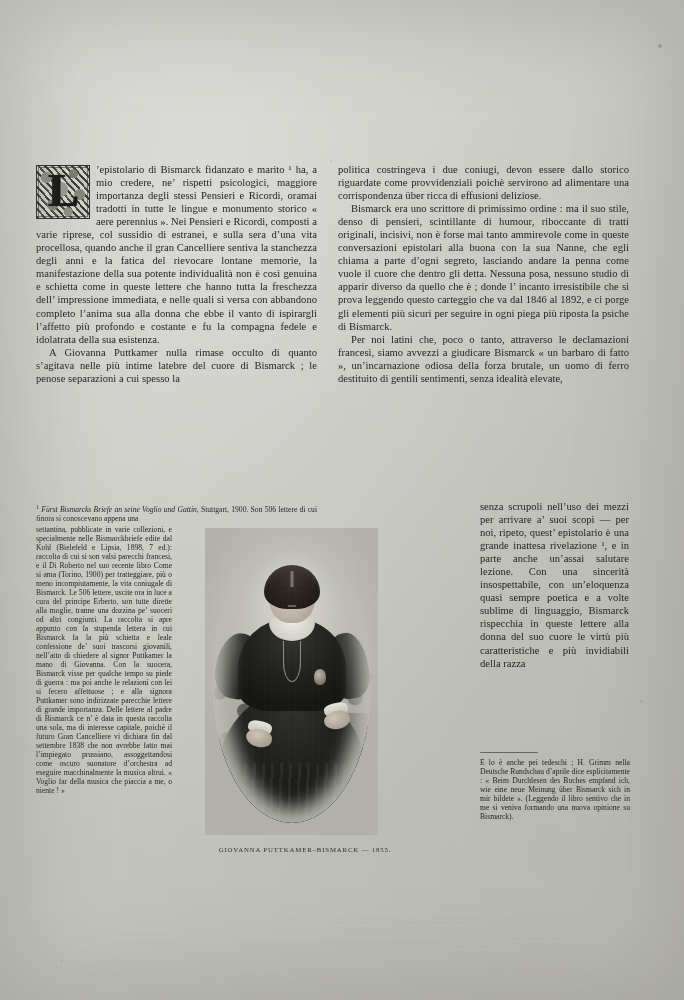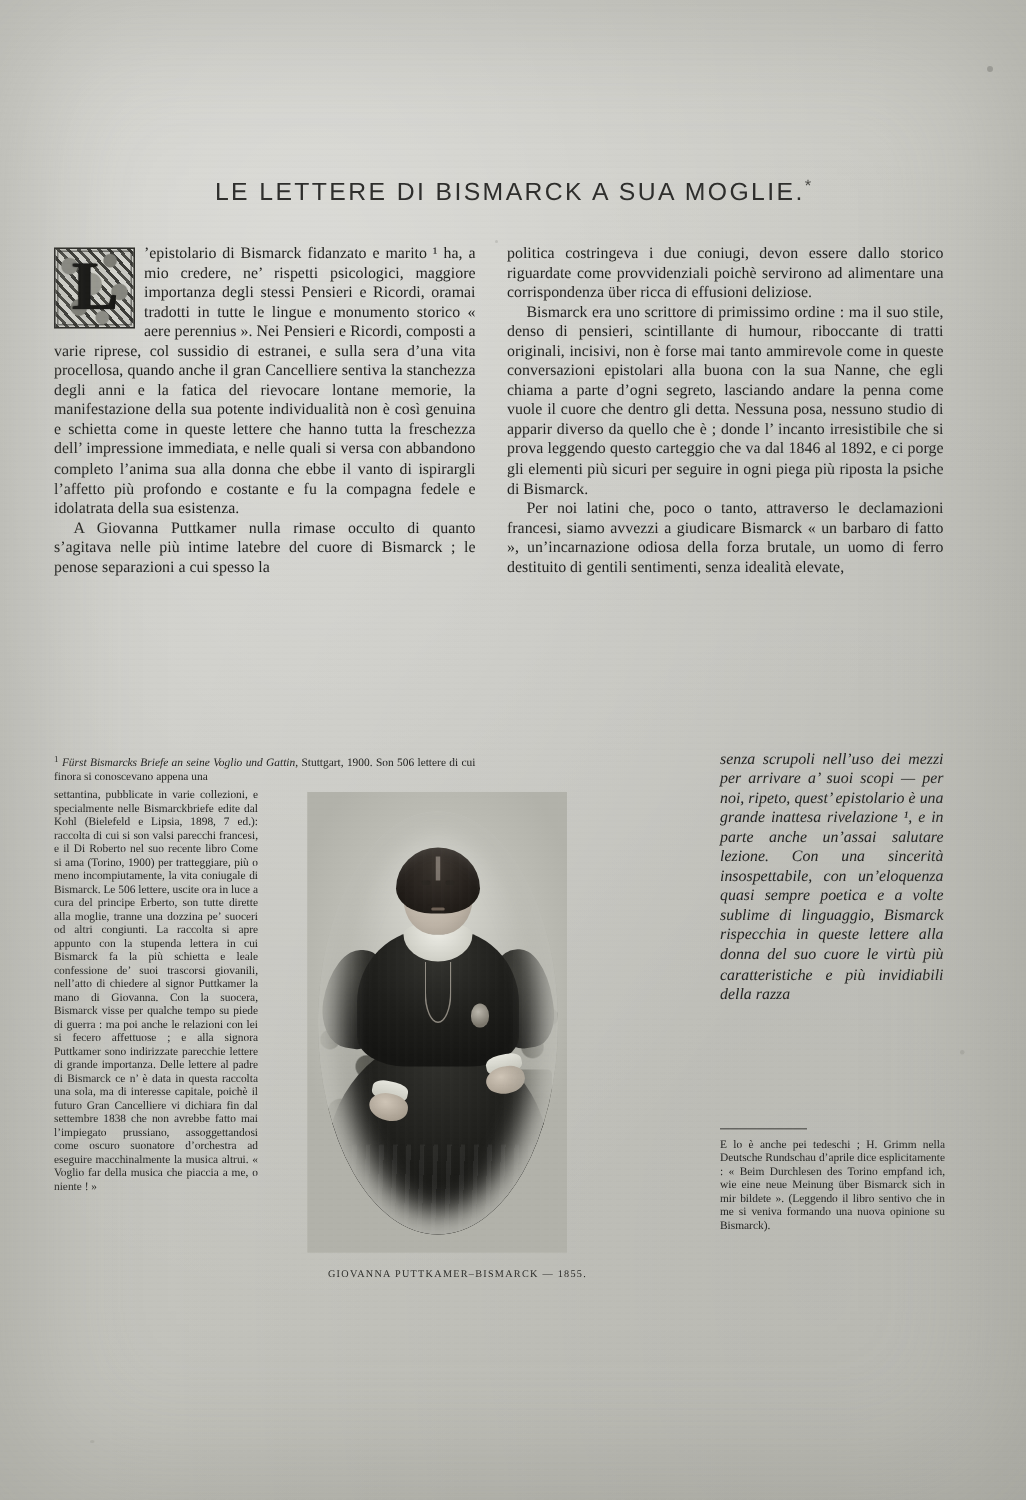--- a/index.html
+++ b/index.html
@@ -96,21 +96,21 @@
   .fn sup{font-size:6px;vertical-align:2.5px;}
   #fnL-rule{
     position:absolute;left:36px;top:500px;width:92px;height:1px;
     background:#3a3a36;opacity:.0;
   }
   #fnL-wide{position:absolute;left:36px;top:503px;width:281px;}
   #fnL-narrow{position:absolute;left:36px;top:525px;width:136px;}
 
   
   #colR{left:338px;top:163px;width:291px;}
-  #colR-narrow{position:absolute;left:480px;top:500px;width:149px;font-style:italic;}
+  #colR-narrow{position:absolute;left:480px;top:500px;width:149px;}
   #fnR{position:absolute;left:480px;top:758px;width:150px;}
   #fnR-rule{position:absolute;left:480px;top:752px;width:58px;height:1px;background:#4a4a45;opacity:.75;}
 
   
   #photo{
     position:absolute;left:205px;top:528px;width:173px;height:307px;
     background:#b9b9b2;
   }
   #photo .plate{
     position:absolute;inset:0;
@@ -243,23 +243,20 @@
     font-size:7.8px;line-height:10px;color:#242422;
   }
 </style>
 </head>
 <body>
 
 <div id="page">
 
   <div id="content">
 
-    <div id="title">
-      <span>LE LETTERE DI BISMARCK A SUA MOGLIE.</span><span class="ast">*</span>
-    </div>
 
     <div class="col body-txt" id="colL">
       <div id="colL-first">
         <div id="dropcap">
           <div class="dc-frame"></div>
           <div class="dc-inner"></div>
           <div class="dc-letter">L</div>
         </div>
         <p class="noind">’epistolario di Bismarck fidanzato e marito ¹ ha, a mio credere, ne’ rispetti psicologici, maggiore importanza degli stessi Pensieri e Ricordi, oramai tradotti in tutte le lingue e monumento storico « aere perennius ». Nei Pensieri e Ricordi, composti a varie riprese, col sussidio di estranei, e sulla sera d’una vita procellosa, quando anche il gran Cancelliere sentiva la stanchezza degli anni e la fatica del rievocare lontane memorie, la manifestazione della sua potente individualità non è così genuina e schietta come in queste lettere che hanno tutta la freschezza dell’ impressione immediata, e nelle quali si versa con abbandono completo l’anima sua alla donna che ebbe il vanto di ispirargli l’affetto più profondo e costante e fu la compagna fedele e idolatrata della sua esistenza.</p>
       </div>
@@ -278,21 +275,21 @@
       <p class="noind">politica costringeva i due coniugi, devon essere dallo storico riguardate come provvidenziali poichè servirono ad alimentare una corrispondenza über ricca di effusioni deliziose.</p>
       <p>Bismarck era uno scrittore di primissimo ordine : ma il suo stile, denso di pensieri, scintillante di humour, riboccante di tratti originali, incisivi, non è forse mai tanto ammirevole come in queste conversazioni epistolari alla buona con la sua Nanne, che egli chiama a parte d’ogni segreto, lasciando andare la penna come vuole il cuore che dentro gli detta. Nessuna posa, nessuno studio di apparir diverso da quello che è ; donde l’ incanto irresistibile che si prova leggendo questo carteggio che va dal 1846 al 1892, e ci porge gli elementi più sicuri per seguire in ogni piega più riposta la psiche di Bismarck.</p>
       <p>Per noi latini che, poco o tanto, attraverso le declamazioni francesi, siamo avvezzi a giudicare Bismarck « un barbaro di fatto », un’incarnazione odiosa della forza brutale, un uomo di ferro destituito di gentili sentimenti, senza idealità elevate,</p>
     </div>
     <div class="col body-txt" id="colR-narrow">
       <p class="noind">senza scrupoli nell’uso dei mezzi per arrivare a’ suoi scopi — per noi, ripeto, quest’ epistolario è una grande inattesa rivelazione ¹, e in parte anche un’assai salutare lezione. Con una sincerità insospettabile, con un’eloquenza quasi sempre poetica e a volte sublime di linguaggio, Bismarck rispecchia in queste lettere alla donna del suo cuore le virtù più caratteristiche e più invidiabili della razza</p>
     </div>
 
     <div id="fnR-rule"></div>
     <div class="fn" id="fnR">
-      <p>E lo è anche pei tedeschi ; H. Grimm nella Deutsche Rundschau d’aprile dice esplicitamente : « Beim Durchlesen des Torino empfand ich, wie eine neue Meinung über Bismarck sich in mir bildete ». (Leggendo il libro sentivo che in me si veniva formando una nuova opinione su Bismarck).</p>
+      <p>E lo è anche pei tedeschi ; H. Grimm nella Deutsche Rundschau d’aprile dice esplicitamente : « Beim Durchlesen des Buches empfand ich, wie eine neue Meinung über Bismarck sich in mir bildete ». (Leggendo il libro sentivo che in me si veniva formando una nuova opinione su Bismarck).</p>
     </div>
 
     <div id="photo">
       <div class="plate"></div>
       <div class="oval">
         <div class="foliage"></div>
         <div class="foliage r"></div>
         <div class="chair"></div>
         <div class="table"></div>
         <div class="skirt"></div>

